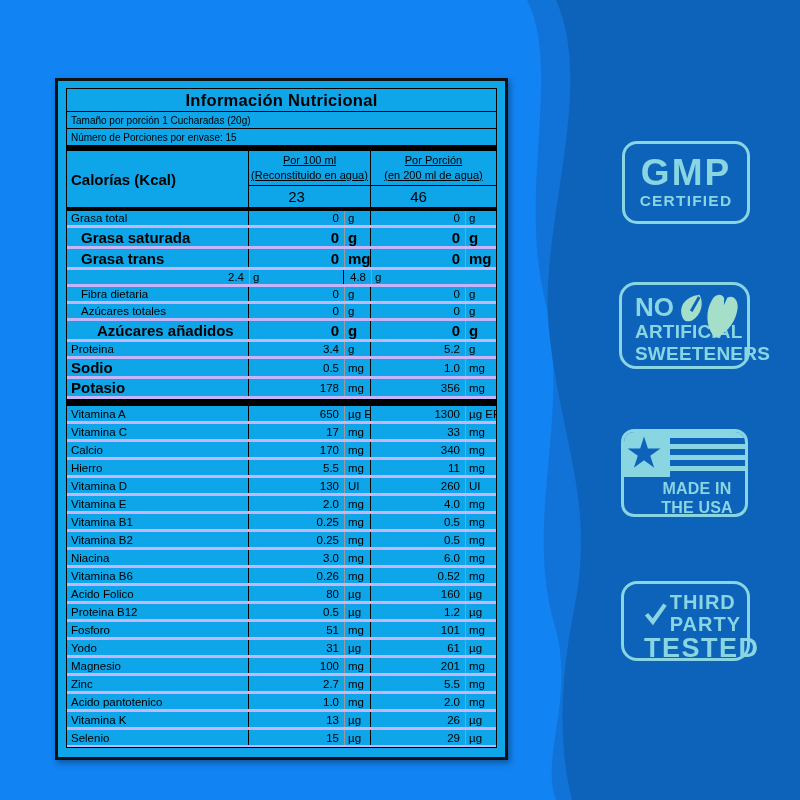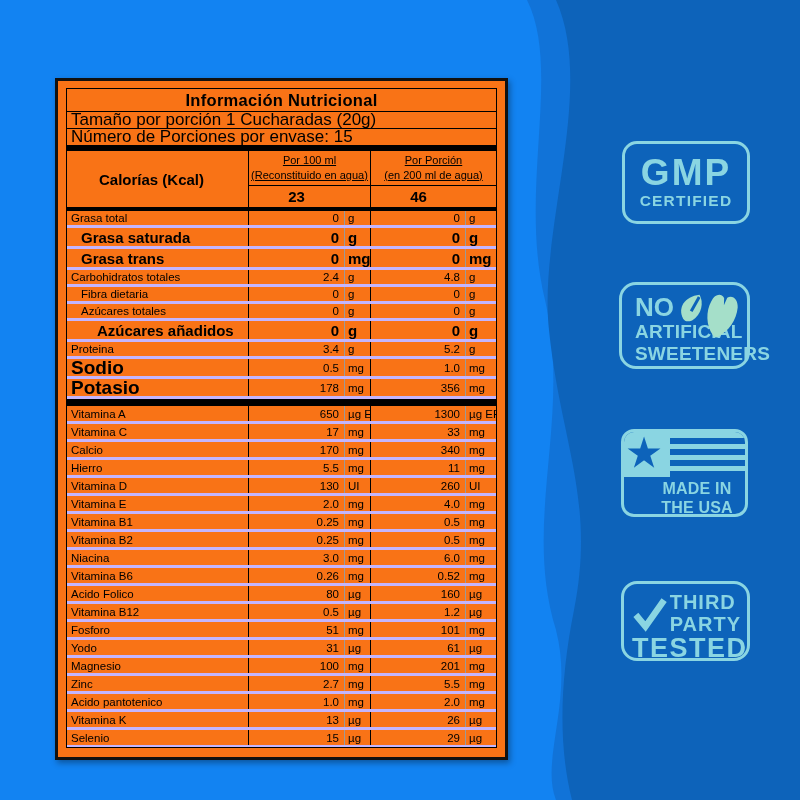--- a/index.html
+++ b/index.html
@@ -3,51 +3,51 @@
 <meta charset="utf-8">
 <style>
   html,body{margin:0;padding:0;background:#0d63ba;}
   *{box-sizing:border-box;}
   .stage{position:relative;width:800px;height:800px;overflow:hidden;
          font-family:"Liberation Sans",sans-serif;}
   .bg{position:absolute;inset:0;}
 
   
   .nlabel{position:absolute;left:55px;top:78px;width:453px;height:682px;
-          background:#f97316;border:3px solid #111;padding:7px 8px 9px 8px;
+          background:#0ea5e9;border:3px solid #111;padding:7px 8px 9px 8px;
           box-shadow:2px 3px 6px rgba(0,0,0,.35);}
   .ntable{width:431px;height:660px;border:1.5px solid #000;color:#000;overflow:hidden;}
   .trow{border-bottom:1px solid #000;}
   .title{height:23px;display:flex;align-items:center;justify-content:center;
          font-size:16.5px;font-weight:bold;letter-spacing:.3px;}
-  .subrow{height:17px;display:flex;align-items:center;padding-left:4px;font-size:17px;}
+  .subrow{height:17px;display:flex;align-items:center;padding-left:4px;font-size:10px;}
   .hbar5{height:5px;background:#000;}
   .hbar4{height:4px;background:#000;}
   .hbar7{height:7px;background:#000;}
 
   .chead{display:grid;grid-template-columns:182px 122px 1fr;grid-template-rows:35px 21px;height:56px;}
   .h-cal{grid-row:1/3;border-right:1.5px solid #000;display:flex;align-items:center;
-         padding-left:4px;font-size:15px;font-weight:bold;margin-left:28px;}
+         padding-left:4px;font-size:15px;font-weight:bold;}
   .h-top{border-bottom:1px solid #000;text-align:center;font-size:11px;line-height:1.35;padding-top:2px;text-decoration:underline;}
   .h-top.c1{border-right:1.5px solid #000;}
-  .h-val{display:flex;align-items:center;justify-content:center;font-size:15px;font-weight:bold;}
+  .h-val{display:flex;align-items:center;justify-content:center;font-size:15px;font-weight:normal;}
   .h-val.c1{border-right:1.5px solid #000;padding-right:26px;}
   .h-val.c2{padding-right:30px;}
 
   .nrow{display:grid;grid-template-columns:182px 95px 27px 94px 1fr;border-bottom:3px solid #c4b5fd;}
   .cell{display:flex;align-items:center;overflow:hidden;white-space:nowrap;}
   .lab{border-right:1.5px solid #000;padding-left:4px;}
   .num{justify-content:flex-end;padding-right:5px;}
   .unit{padding-left:3px;border-left:1px solid #9a9a9a;}
   .u1{border-right:1.5px solid #000;}
   .s-reg{height:17px;font-size:11.5px;}
   .s-vit{height:18px;font-size:11.5px;}
   .s-bold{height:21px;font-size:15px;font-weight:bold;}
   .s-lbold{height:20px;font-size:11.5px;}
-  .s-lbold .lab{font-size:19px;font-weight:bold;}
+  .s-lbold .lab{font-size:15px;font-weight:bold;}
   .ind1 .lab{padding-left:14px;}
   .ind2 .lab{padding-left:30px;}
 
   
   .badge{position:absolute;border:3px solid #8ad5e2;color:#8ad5e2;
          font-weight:bold;background:transparent;}
   .b-gmp{left:622px;top:141px;width:128px;height:83px;border-radius:15px;
          display:flex;flex-direction:column;align-items:center;justify-content:center;}
   .b-gmp .l1{font-size:37px;line-height:.95;letter-spacing:2px;text-align:center;}
   .b-gmp .l2{font-size:15.5px;letter-spacing:1.2px;margin-top:2px;}
@@ -58,21 +58,21 @@
   .b-sweet .l2,.b-sweet .l3{font-size:19px;line-height:1.15;letter-spacing:.2px;}
   .leaves{position:absolute;top:7px;right:8px;}
 
   .b-usa{left:621px;top:429px;width:127px;height:88px;border-radius:13px;overflow:hidden;}
   .flag{position:absolute;top:0;left:0;right:0;height:45px;background:#8ad5e2;}
   .flag .star{position:absolute;left:3px;top:-1px;font-size:38px;color:#0d63ba;line-height:45px;}
   .stripe{position:absolute;left:46px;right:0;height:6px;background:#0d63ba;}
   .usa-txt{position:absolute;top:47px;left:0;right:0;text-align:center;margin-left:25px;}
   .usa-txt .l1{font-size:16px;letter-spacing:.2px;line-height:1.2;}
 
-  .b-tested{left:621px;top:581px;width:129px;height:80px;border-radius:16px;padding:6px 6px 0 8px;}
+  .b-tested{left:621px;top:581px;width:129px;height:80px;border-radius:16px;padding:6px 6px 0 20px;}
   .tp-top{display:flex;align-items:flex-start;}
   .tp-words{margin-left:3px;margin-top:1px;}
   .tp-words div{font-size:20px;line-height:1.12;letter-spacing:1px;}
   .tp-tested{font-size:27px;letter-spacing:1.5px;text-align:left;margin-top:-3px;}
 </style>
 </head>
 <body>
 
 <div class="stage">
 
@@ -120,21 +120,20 @@
             <div class="cell unit u2">g</div>
           </div>
           <div class="nrow s-bold ind1">
             <div class="cell lab">Grasa trans</div>
             <div class="cell num n1">0</div>
             <div class="cell unit u1">mg</div>
             <div class="cell num n2">0</div>
             <div class="cell unit u2">mg</div>
           </div>
           <div class="nrow s-reg ind0">
-            <div class="cell lab">Carbohidratos totales</div>
             <div class="cell num n1">2.4</div>
             <div class="cell unit u1">g</div>
             <div class="cell num n2">4.8</div>
             <div class="cell unit u2">g</div>
           </div>
           <div class="nrow s-reg ind1">
             <div class="cell lab">Fibra dietaria</div>
             <div class="cell num n1">0</div>
             <div class="cell unit u1">g</div>
             <div class="cell num n2">0</div>
@@ -249,21 +248,21 @@
             <div class="cell unit u2">mg</div>
           </div>
           <div class="nrow s-vit ind0">
             <div class="cell lab">Acido Folico</div>
             <div class="cell num n1">80</div>
             <div class="cell unit u1">µg</div>
             <div class="cell num n2">160</div>
             <div class="cell unit u2">µg</div>
           </div>
           <div class="nrow s-vit ind0">
-            <div class="cell lab">Vitamina B12</div>
+            <div class="cell lab">Proteina B12</div>
             <div class="cell num n1">0.5</div>
             <div class="cell unit u1">µg</div>
             <div class="cell num n2">1.2</div>
             <div class="cell unit u2">µg</div>
           </div>
           <div class="nrow s-vit ind0">
             <div class="cell lab">Fosforo</div>
             <div class="cell num n1">51</div>
             <div class="cell unit u1">mg</div>
             <div class="cell num n2">101</div>

